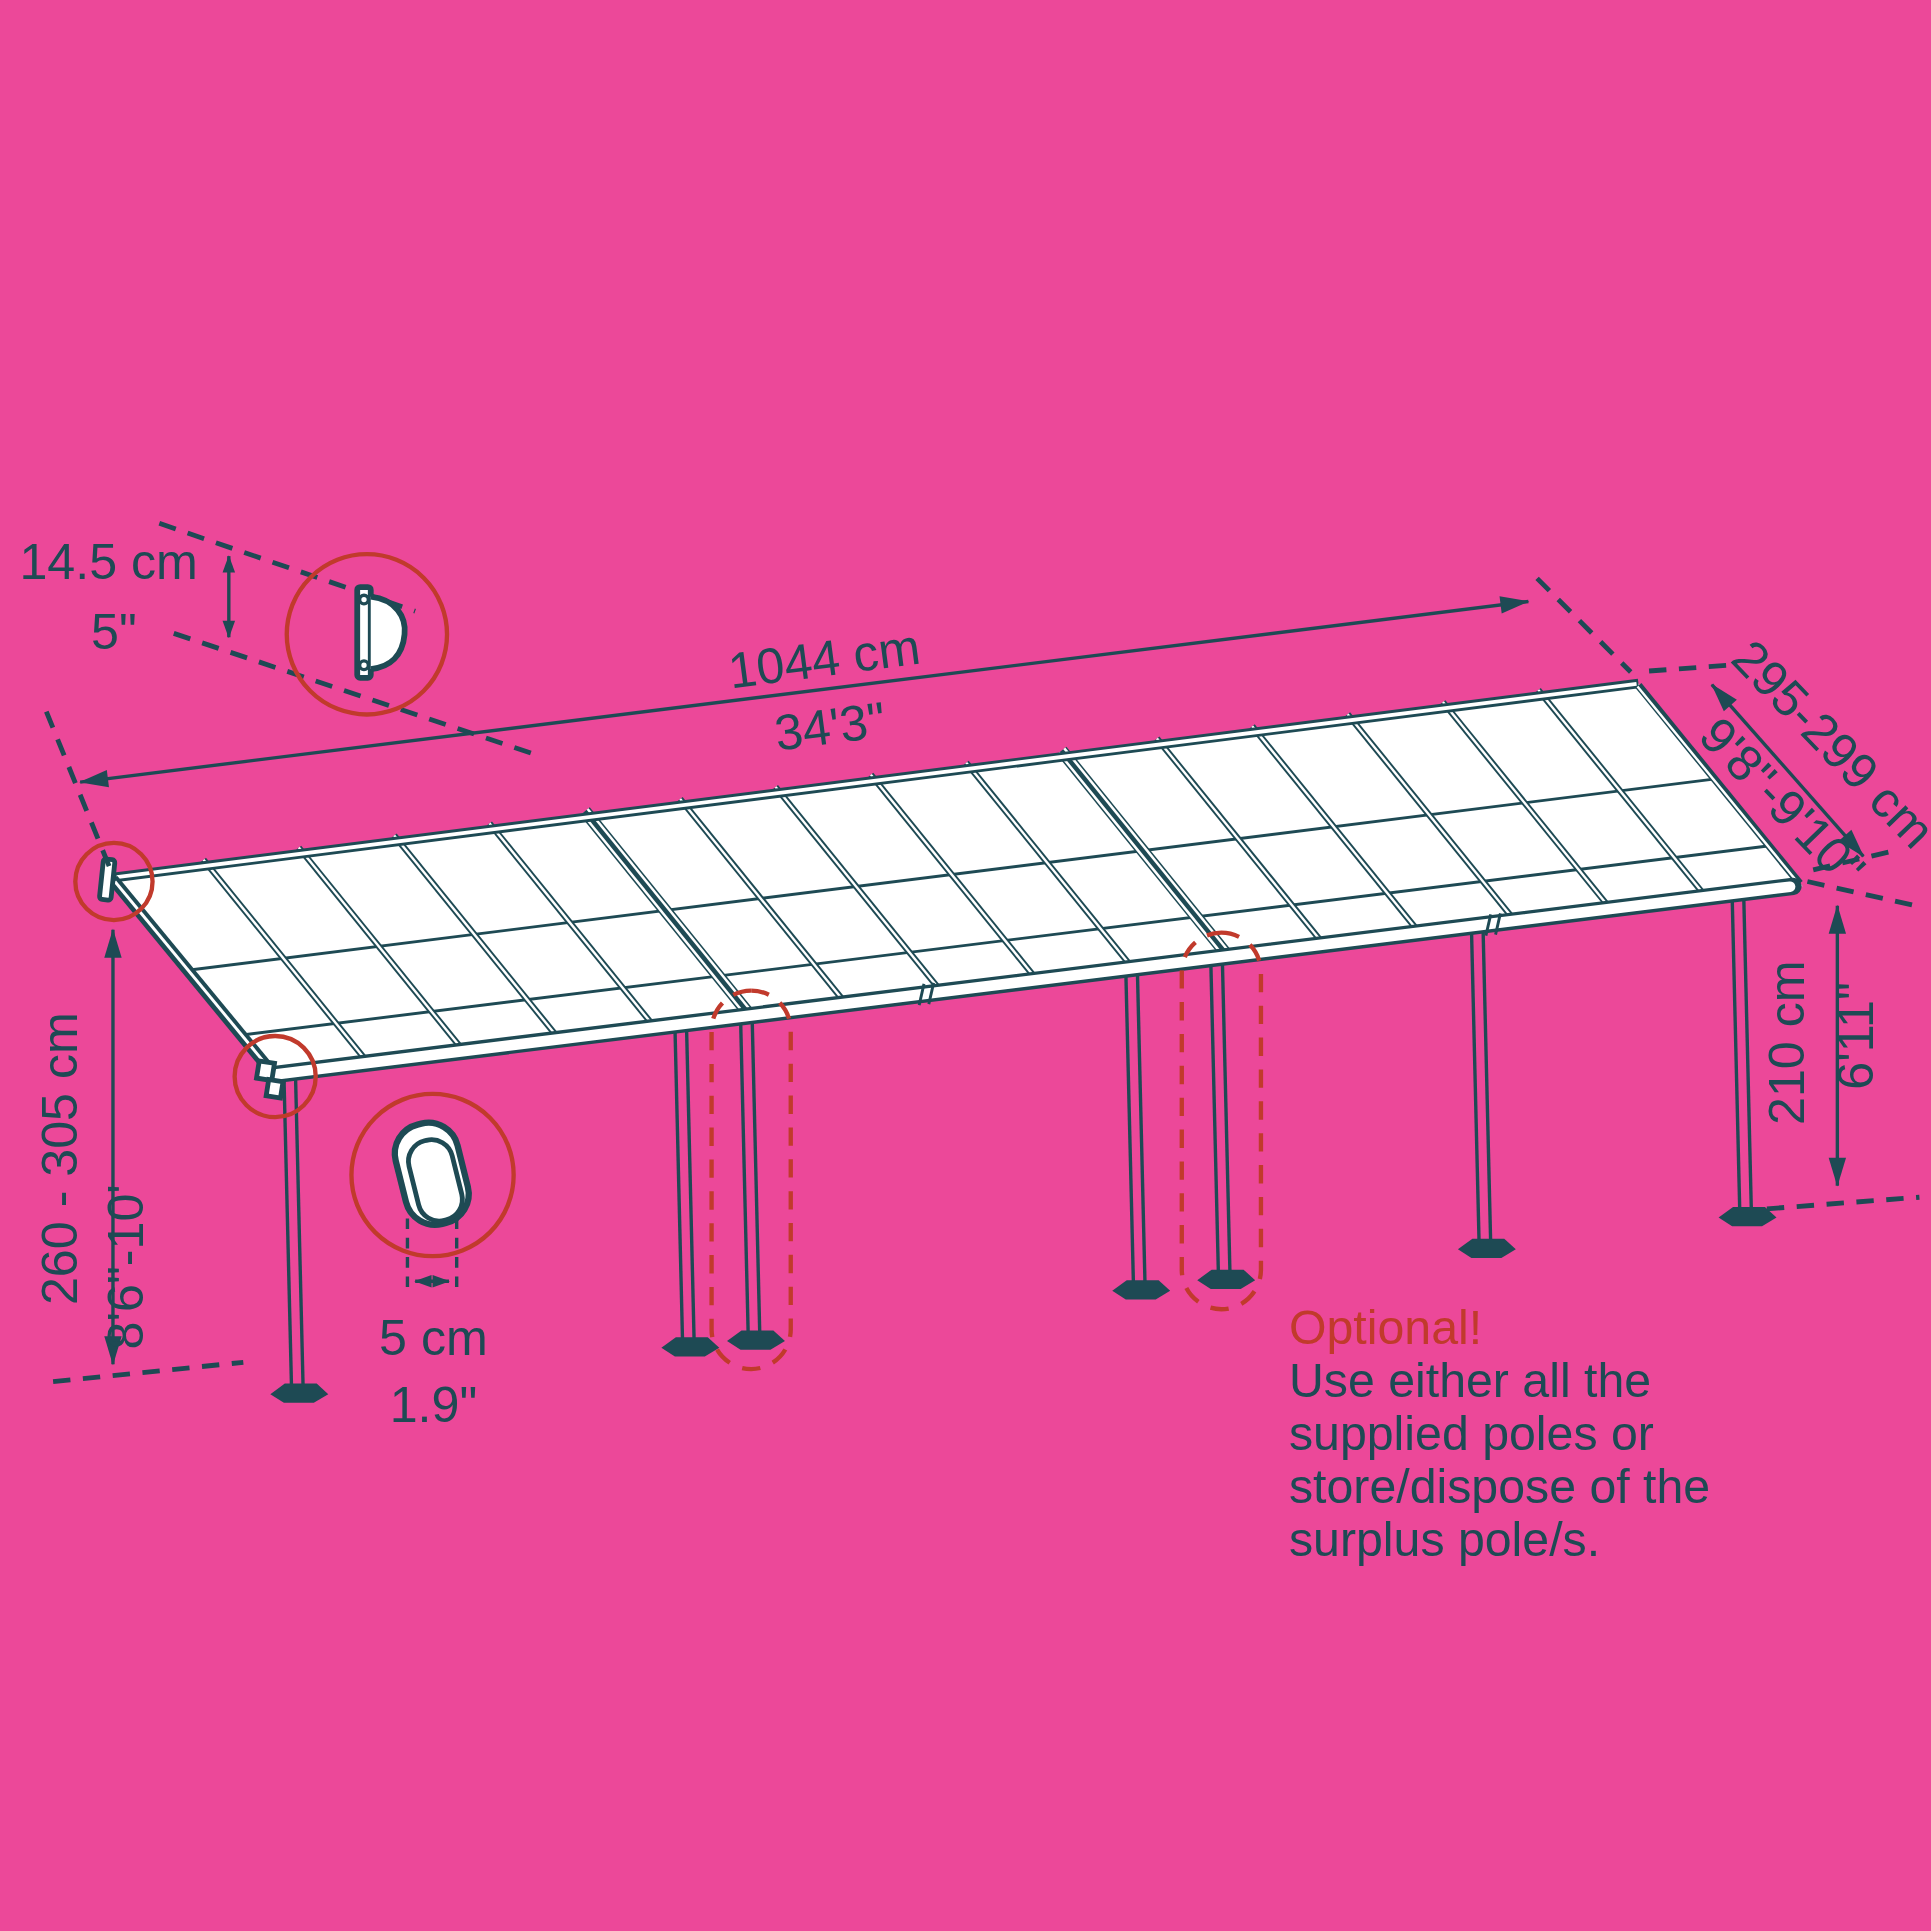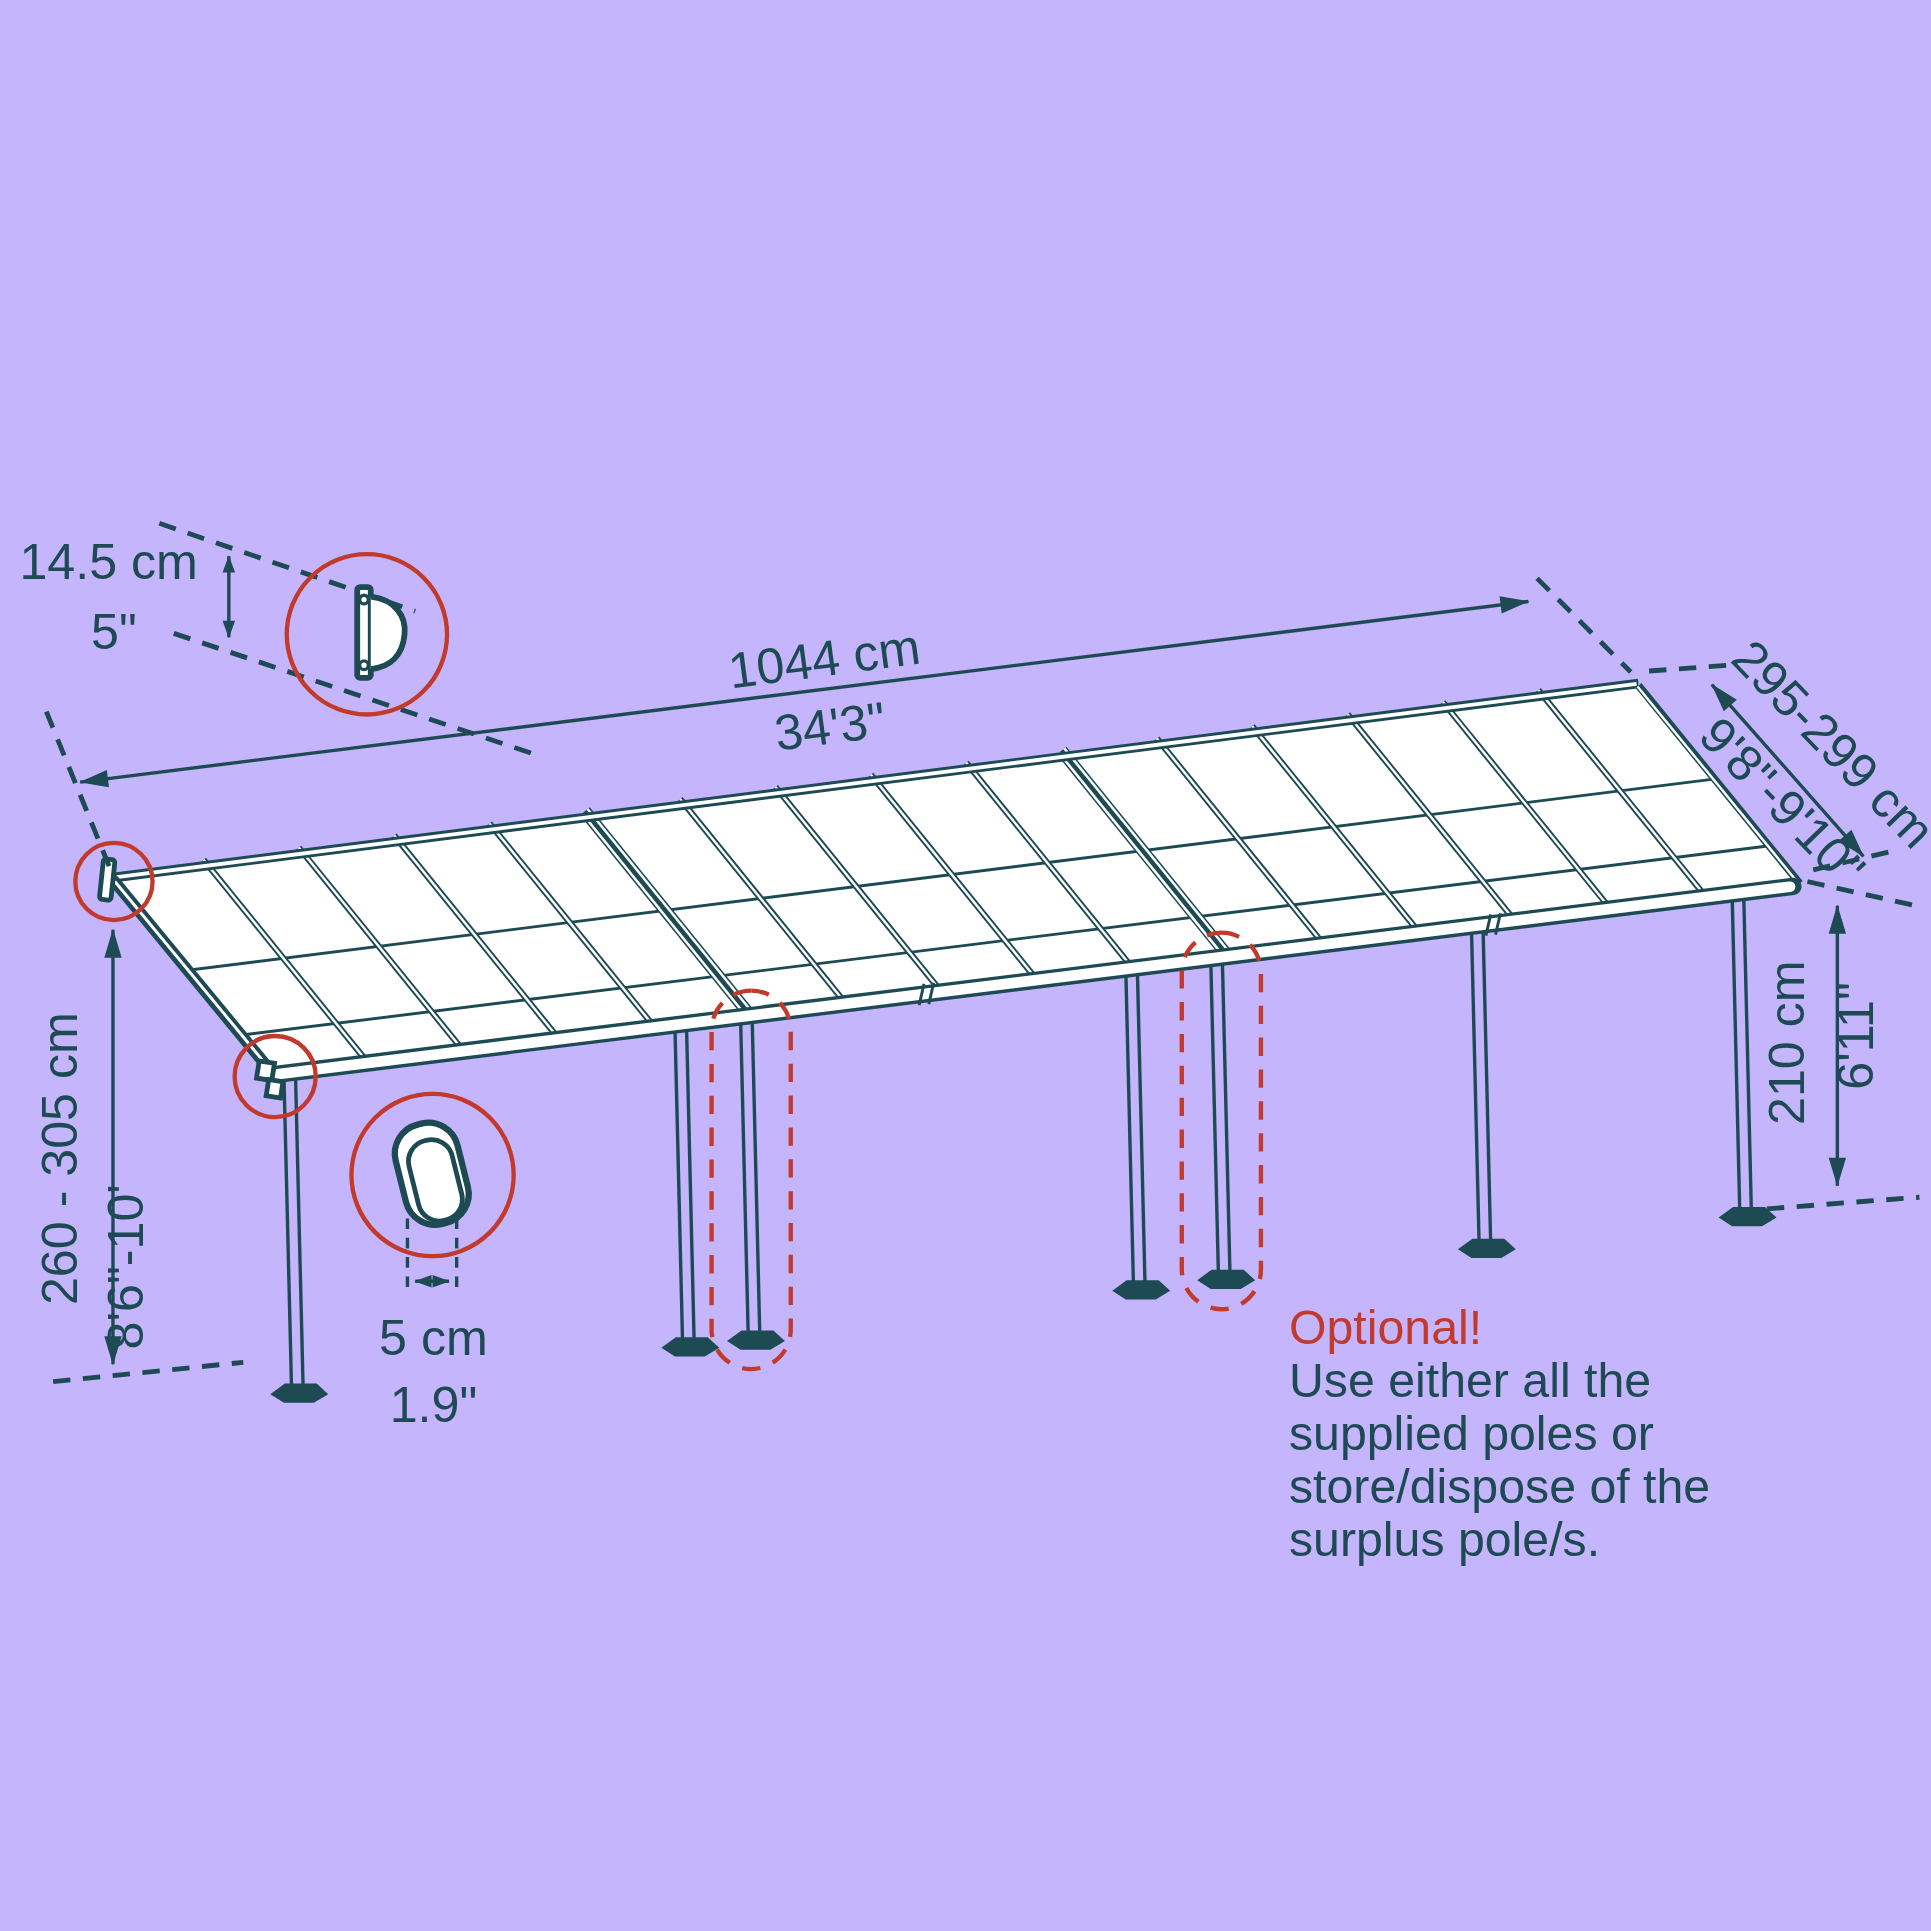--- a/index.html
+++ b/index.html
@@ -1,16 +1,16 @@
 <!DOCTYPE html>
 <html><head>
 <meta charset="utf-8">
 <style>
   html,body{margin:0;padding:0;background:#ffffff;}
-  .stage{width:1931px;height:1931px;position:relative;background:#c4b5fd;overflow:hidden;}
+  .stage{width:1931px;height:1931px;position:relative;background:#ec4899;overflow:hidden;}
   svg{display:block;}
   .ink{stroke:#1e4a54;fill:none;stroke-linecap:butt;}
   .inkr{stroke:#1e4a54;fill:none;stroke-linecap:round;}
   .wht{stroke:#ffffff;fill:none;stroke-linecap:butt;}
   .whtr{stroke:#ffffff;fill:none;stroke-linecap:round;}
   .fillink{fill:#1e4a54;stroke:none;}
   .dash{stroke-dasharray:18 13;}
   .dashs{stroke-dasharray:11 9;}
   .red{stroke:#c13a2c;fill:none;}
   .reddash{stroke:#c13a2c;fill:none;stroke-dasharray:19 14;stroke-linecap:butt;}

